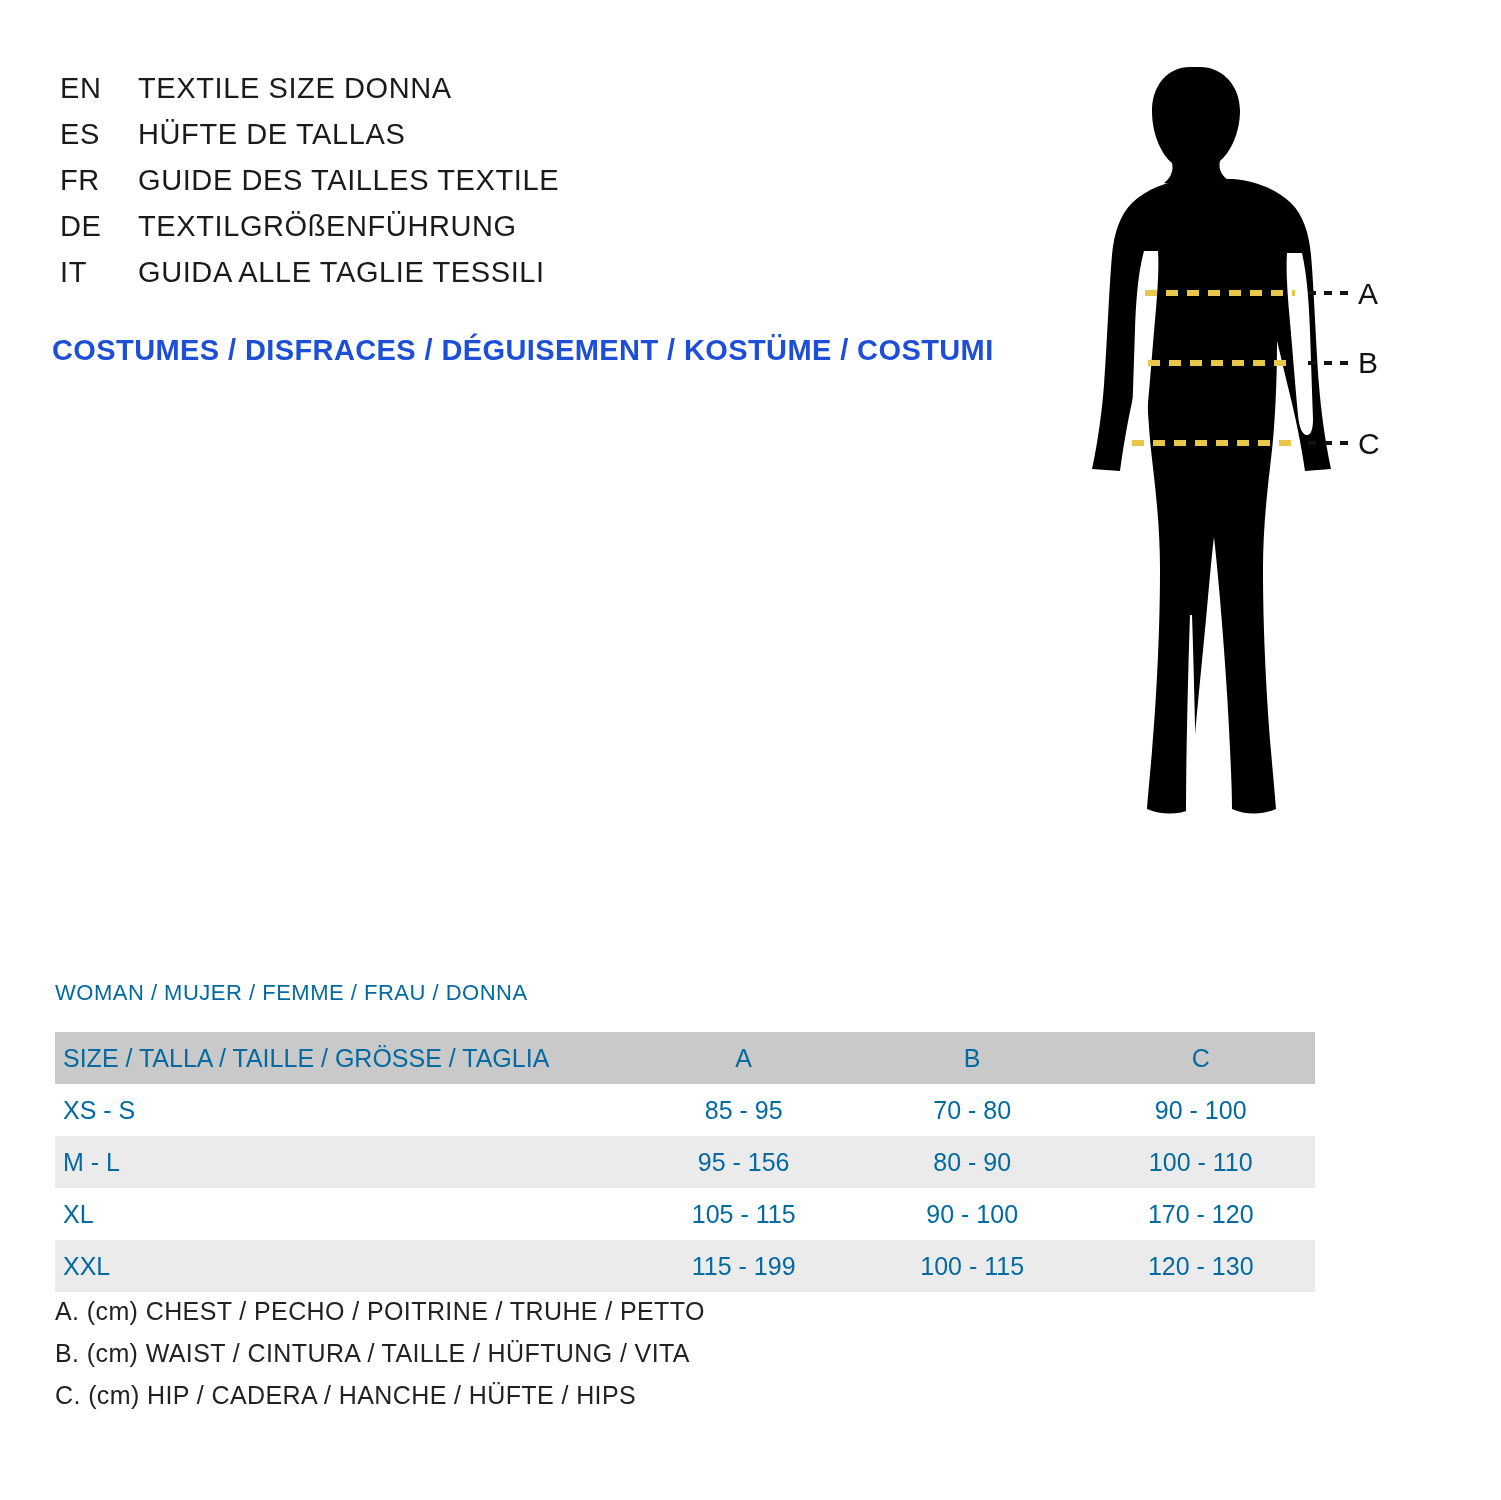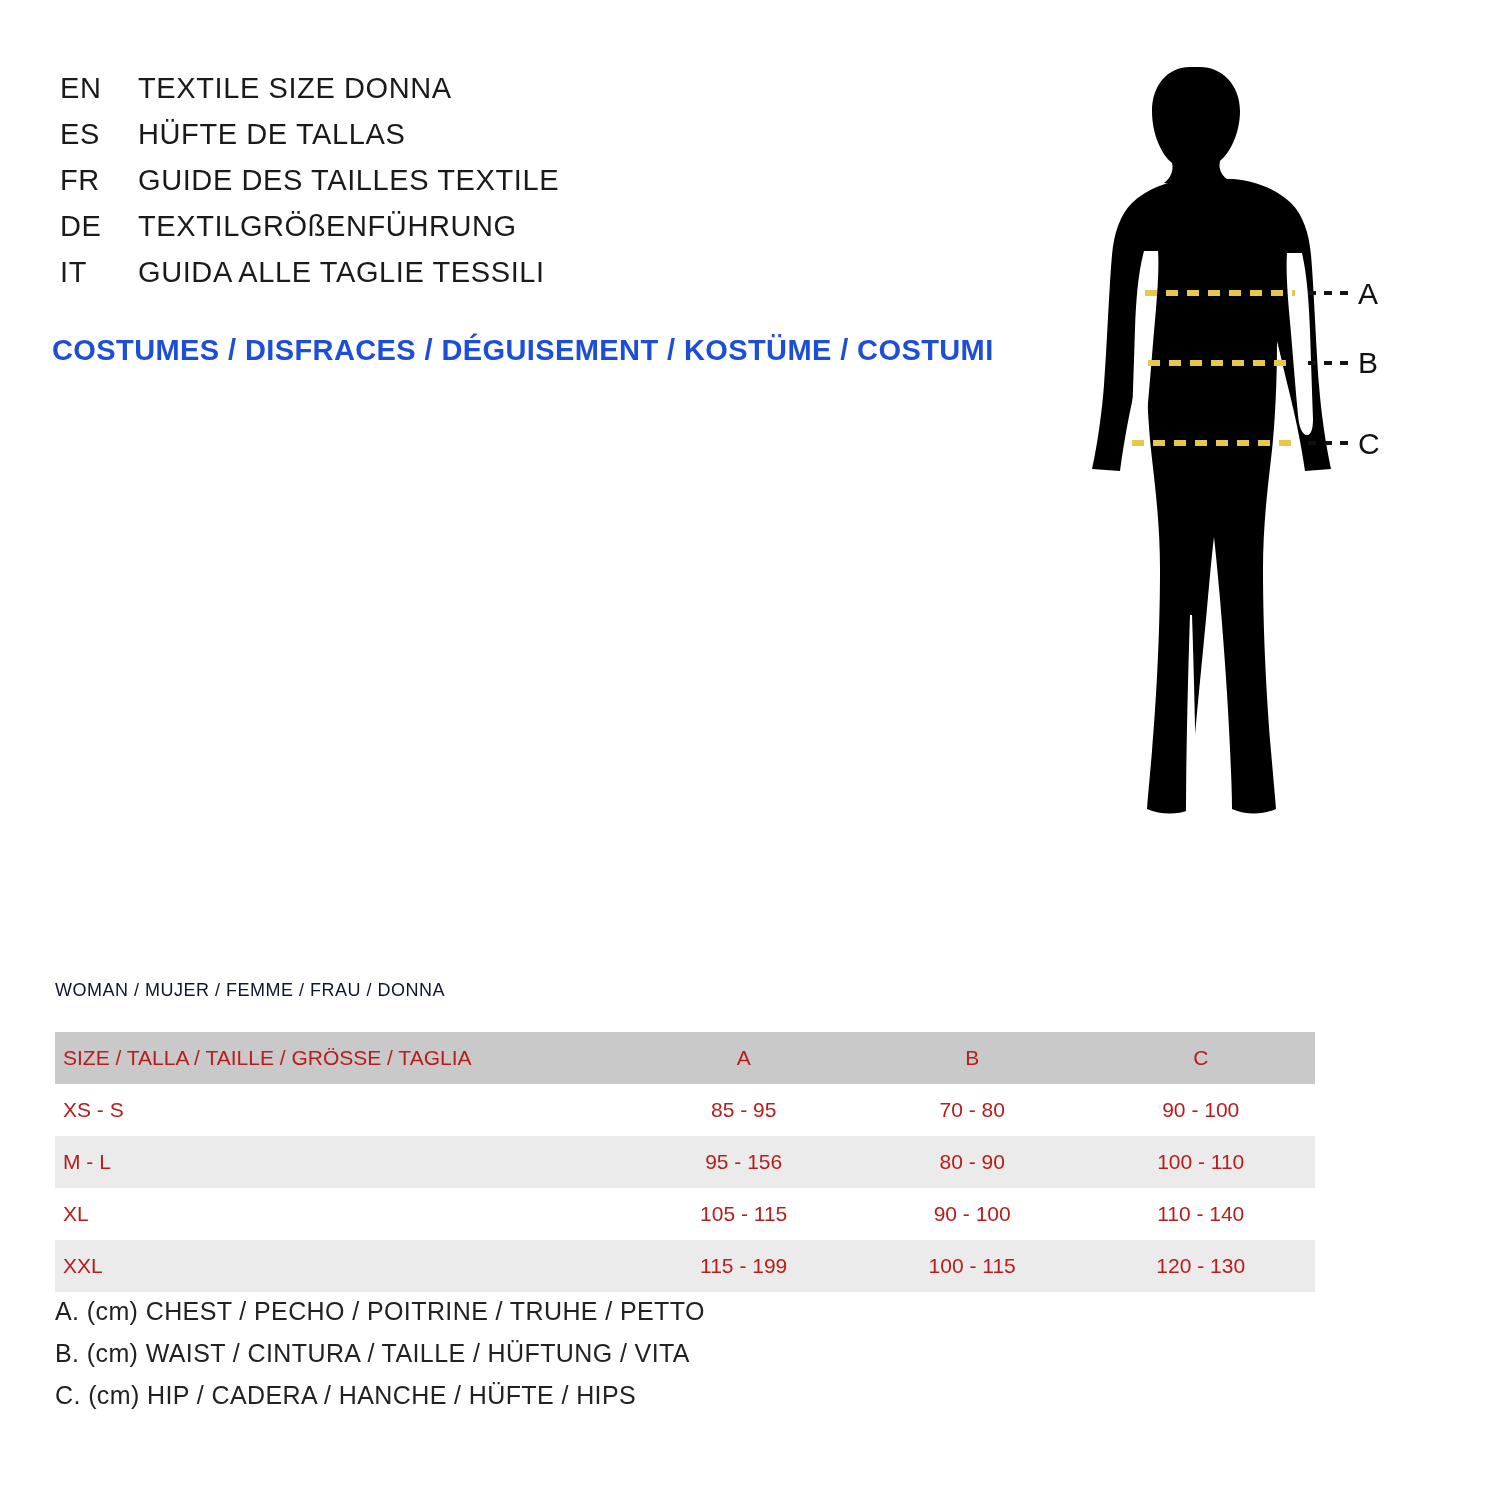--- a/index.html
+++ b/index.html
@@ -70,32 +70,32 @@
   }
   .m-a { left: 318px; top: 222px; }
   .m-b { left: 318px; top: 291px; }
   .m-c { left: 318px; top: 372px; }
 
   
   .section-title {
     position: absolute;
     left: 55px;
     top: 980px;
-    font-size: 18px;
+    font-size: 22px;
     letter-spacing: 0.5px;
-    color: #0f172a;
+    color: #0369a1;
   }
   table.size-table {
     position: absolute;
     left: 55px;
     top: 1032px;
     width: 1260px;
     border-collapse: collapse;
-    font-size: 21px;
-    color: #b91c1c;
+    font-size: 25px;
+    color: #0369a1;
   }
   table.size-table th,
   table.size-table td {
     padding: 8px 0 8px 0;
     font-weight: normal;
     text-align: center;
     height: 36px;
   }
   table.size-table th.label-col,
   table.size-table td.label-col {
@@ -238,21 +238,21 @@
     <tr class="even">
       <td class="label-col">M - L</td>
       <td class="col-a">95 - 156</td>
       <td class="col-b">80 - 90</td>
       <td class="col-c">100 - 110</td>
     </tr>
     <tr class="odd">
       <td class="label-col">XL</td>
       <td class="col-a">105 - 115</td>
       <td class="col-b">90 - 100</td>
-      <td class="col-c">110 - 140</td>
+      <td class="col-c">170 - 120</td>
     </tr>
     <tr class="even">
       <td class="label-col">XXL</td>
       <td class="col-a">115 - 199</td>
       <td class="col-b">100 - 115</td>
       <td class="col-c">120 - 130</td>
     </tr>
   </tbody>
 </table>
 

